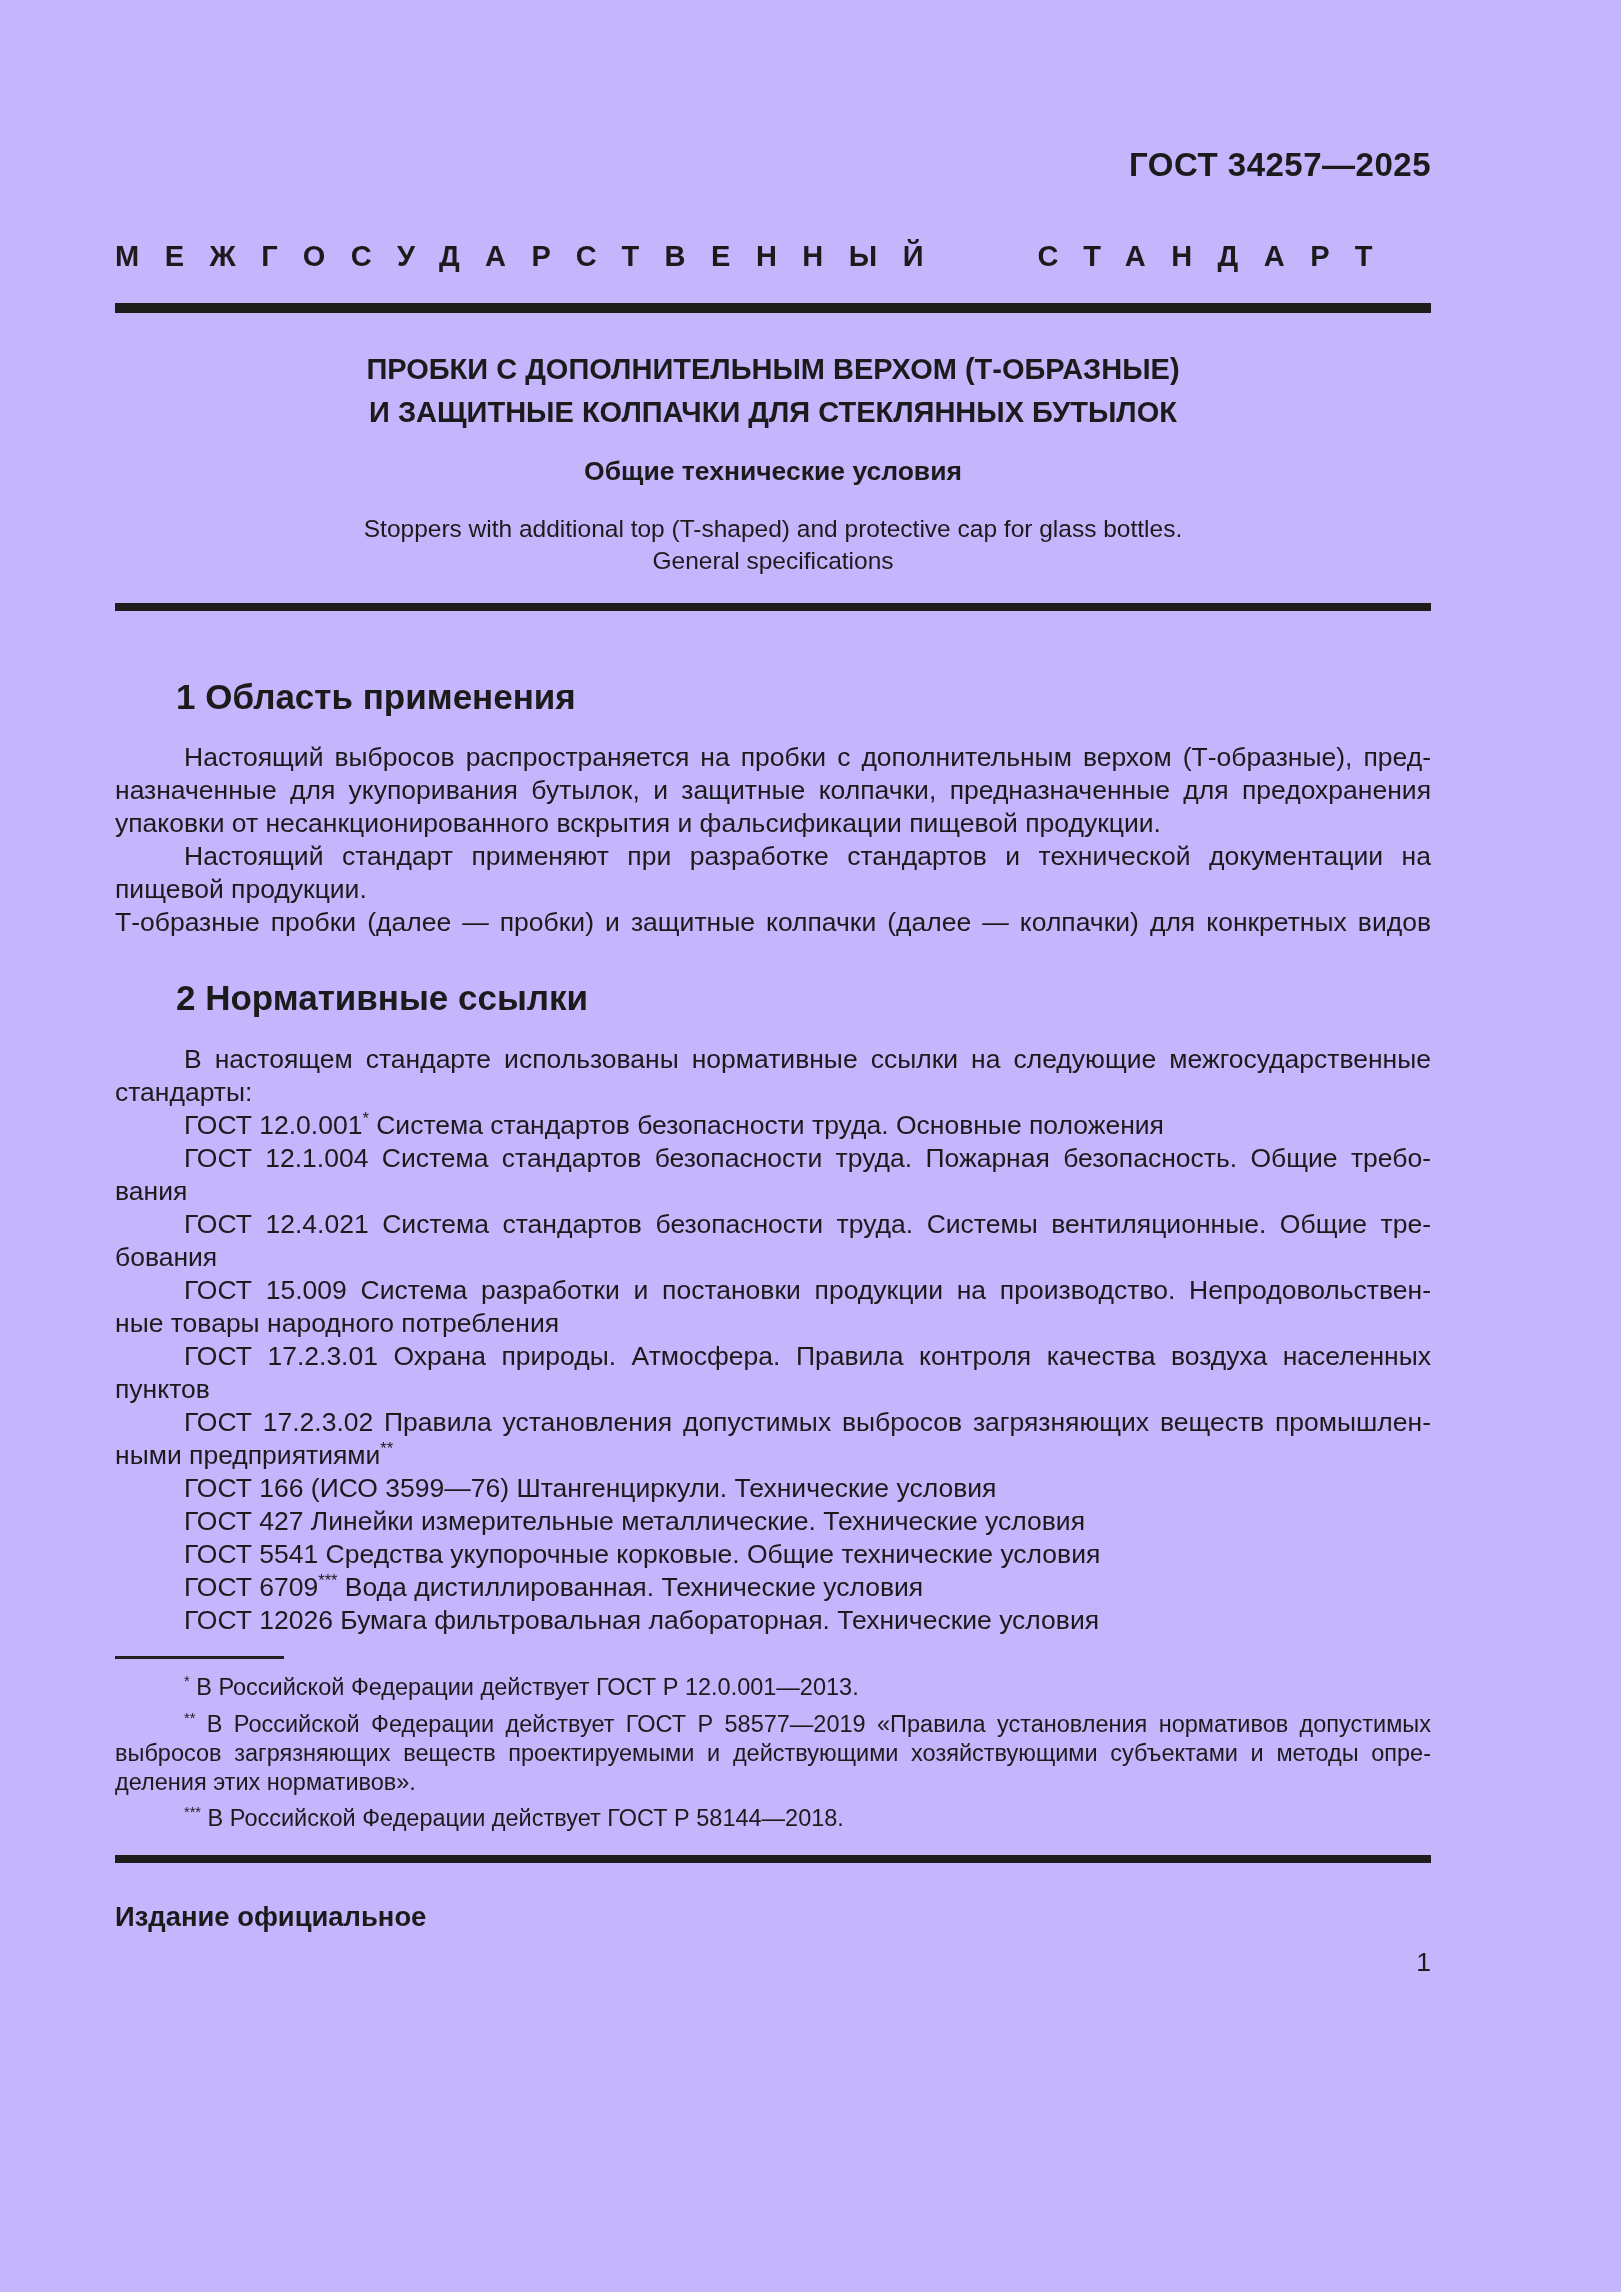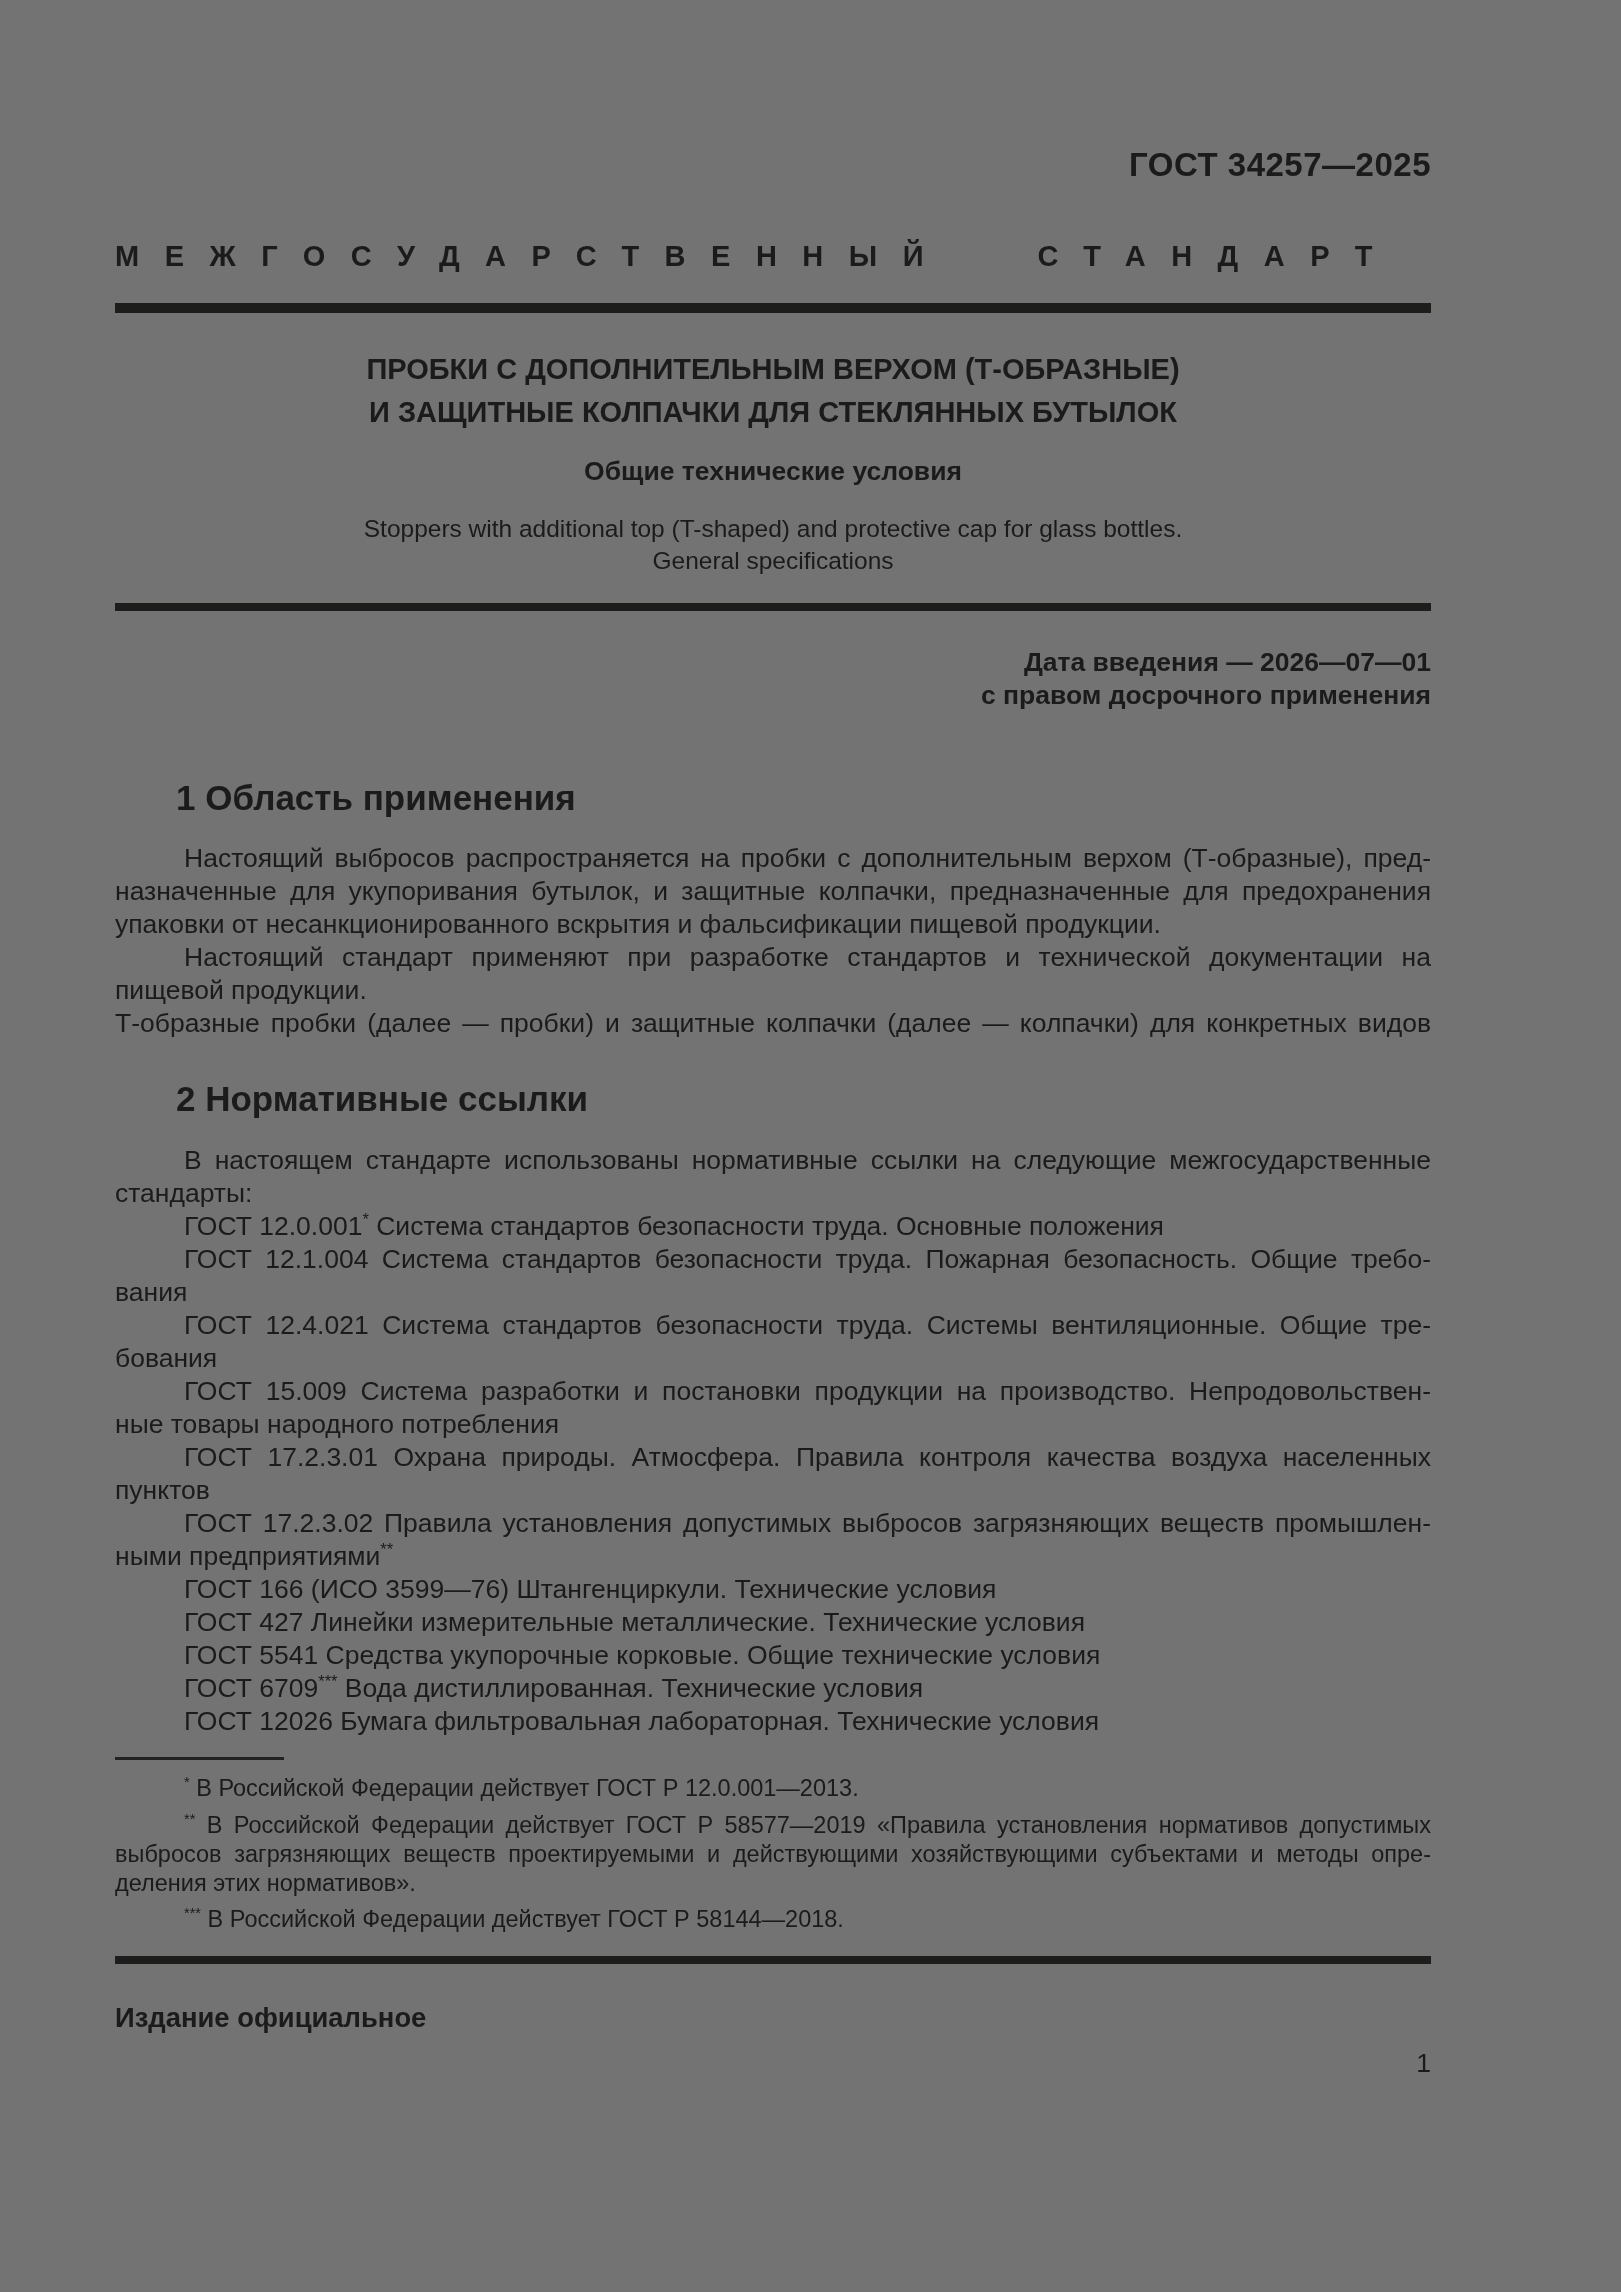--- a/index.html
+++ b/index.html
@@ -4,21 +4,21 @@
 <style>
   html, body {
     margin: 0;
     padding: 0;
     background: #ffffff;
   }
   .page {
     position: relative;
     width: 1621px;
     height: 2293px;
-    background: #737373;
+    background: #c4b5fd;
     box-sizing: border-box;
     padding: 145px 190px 0 115px;
     font-family: "Liberation Sans", sans-serif;
     color: #1b1b1b;
     overflow: hidden;
   }
   .doc-code {
     text-align: right;
     font-weight: bold;
     font-size: 33px;
@@ -137,24 +137,20 @@
     <div class="title-ru">И ЗАЩИТНЫЕ КОЛПАЧКИ ДЛЯ СТЕКЛЯННЫХ БУТЫЛОК</div>
     <div class="subtitle-ru">Общие технические условия</div>
     <div class="title-en">
       <div>Stoppers with additional top (T-shaped) and protective cap for glass bottles.</div>
       <div>General specifications</div>
     </div>
   </div>
 
   <div class="rule thin rule2"></div>
 
-  <div class="effective">
-    <div>Дата введения — 2026—07—01</div>
-    <div>с правом досрочного применения</div>
-  </div>
 
   <div class="section-heading h1-heading">1 Область применения</div>
 
   <div class="para-block">
     <div class="ln ind j">Настоящий выбросов распространяется на пробки с дополнительным верхом (Т-образные), пред-</div>
     <div class="ln j">назначенные для укупоривания бутылок, и защитные колпачки, предназначенные для предохранения</div>
     <div class="ln">упаковки от несанкционированного вскрытия и фальсификации пищевой продукции.</div>
   </div>
 
   <div>

